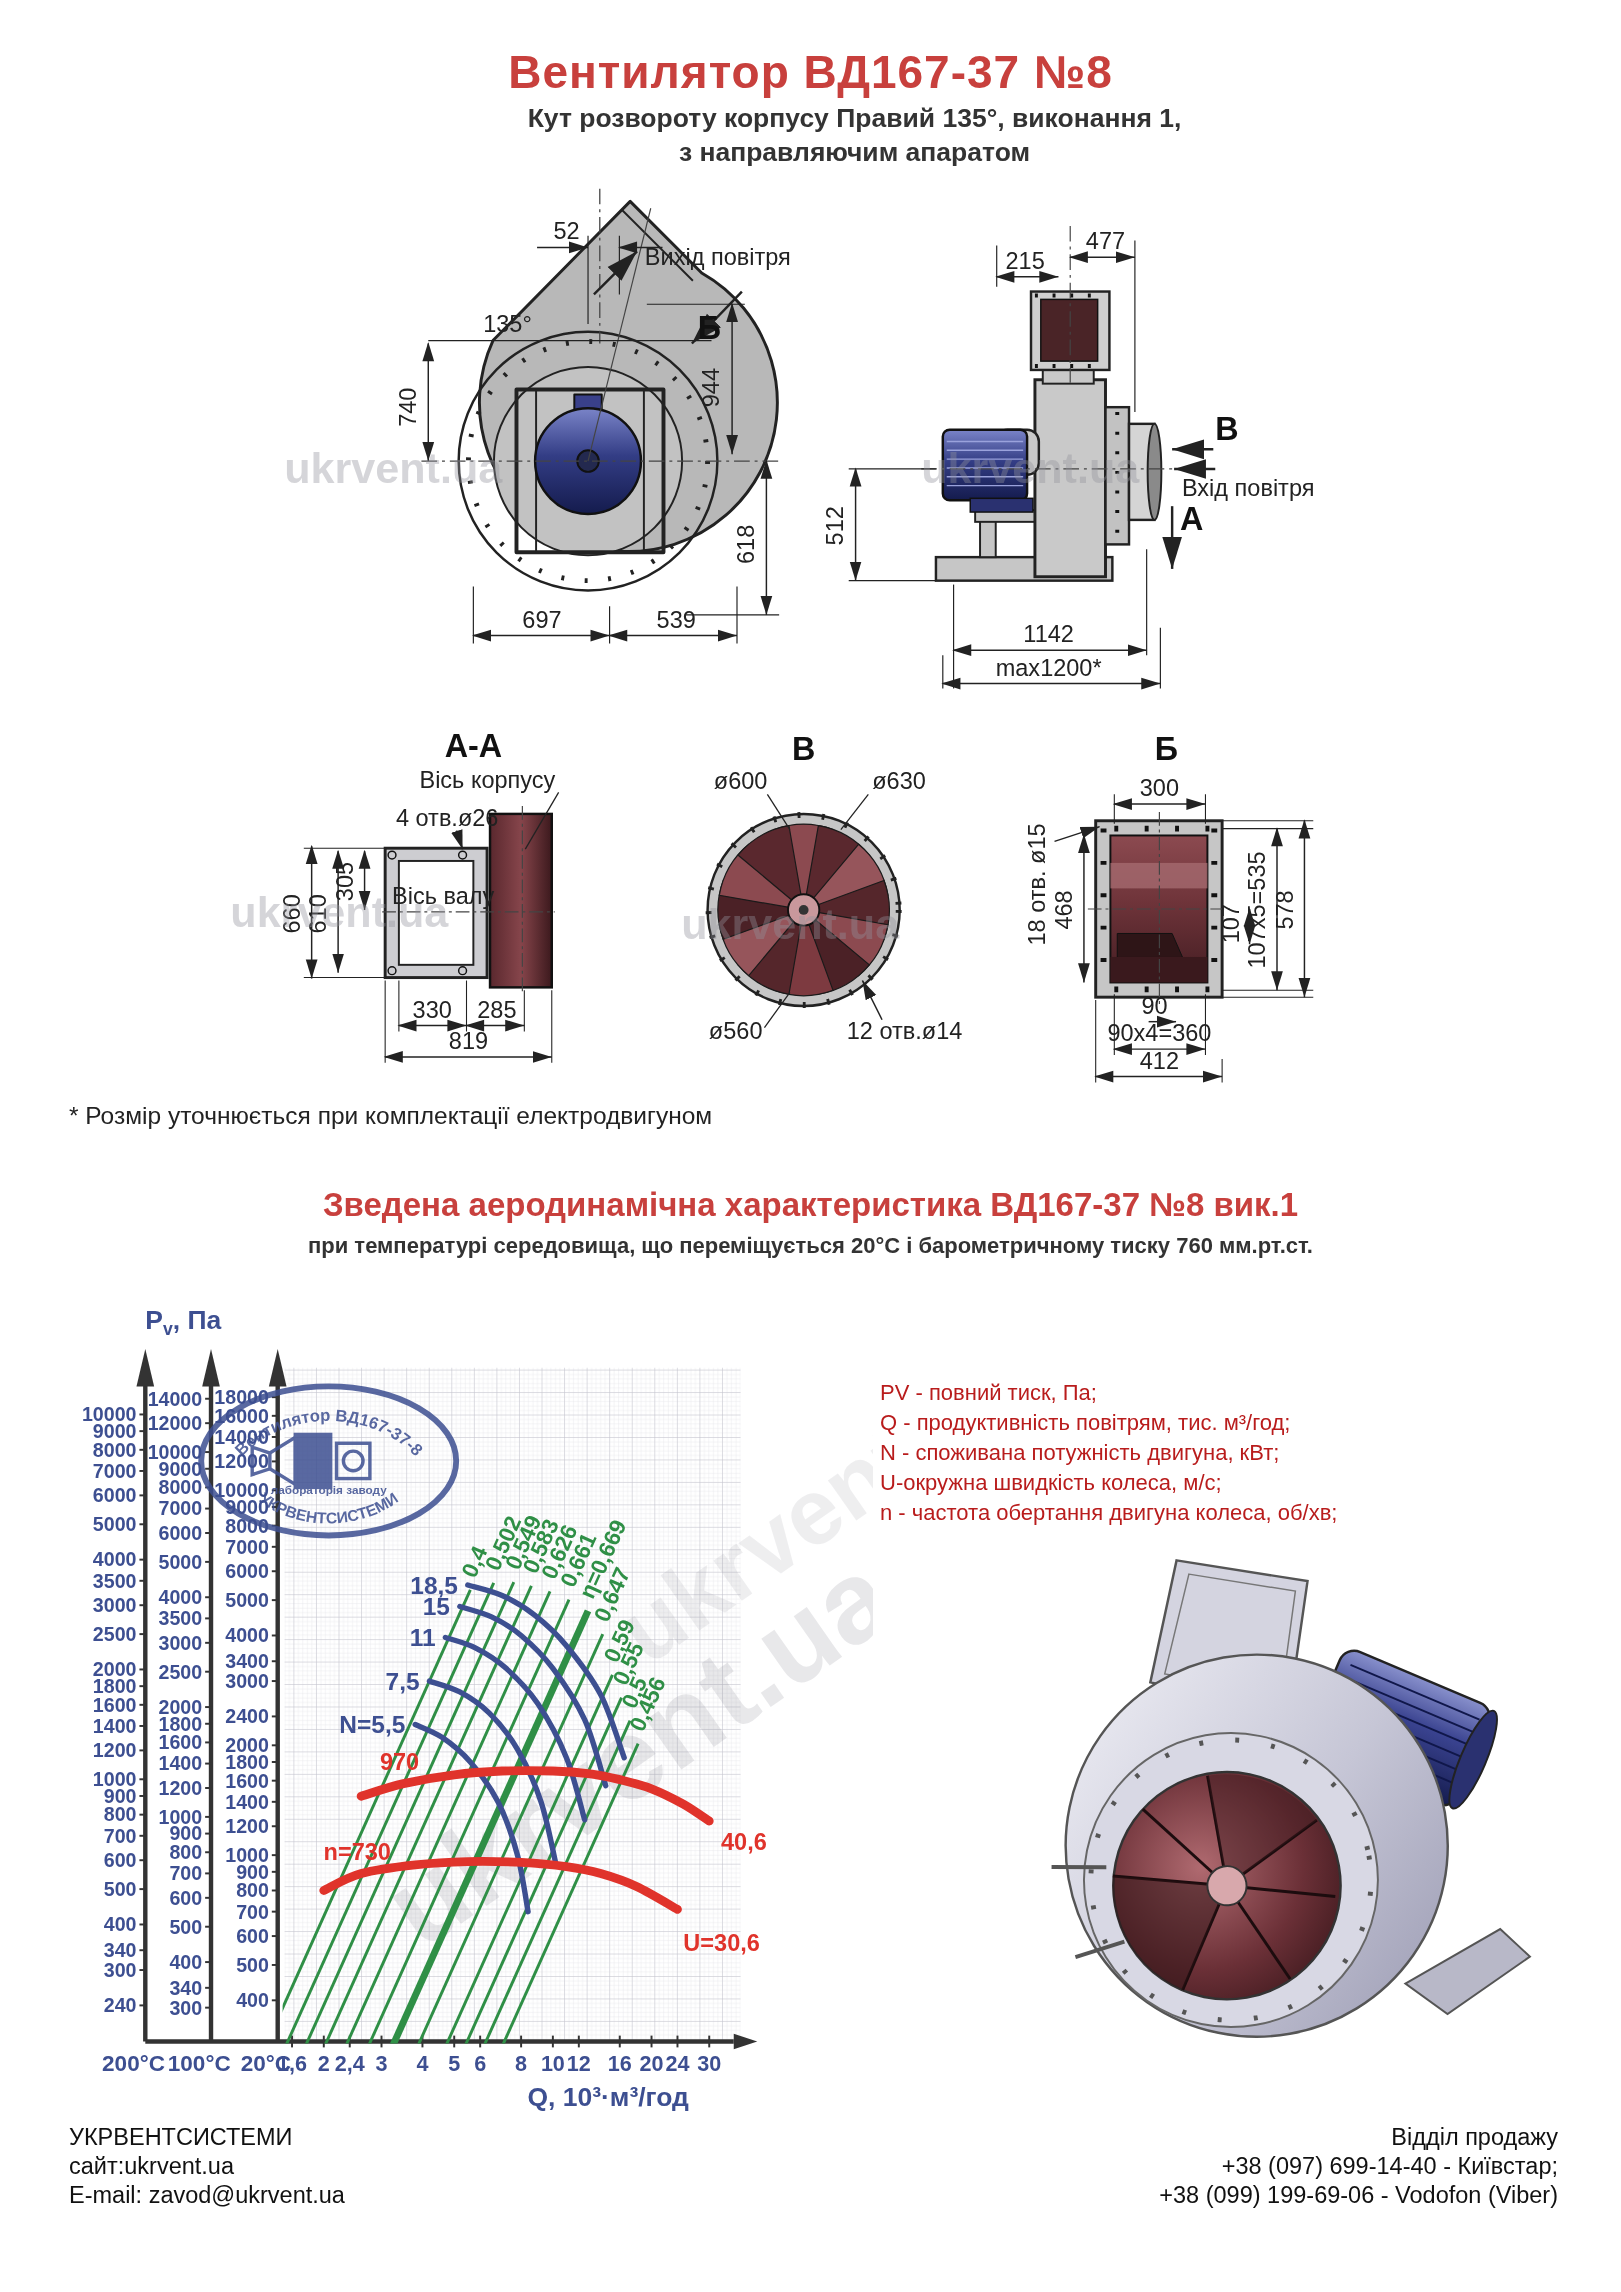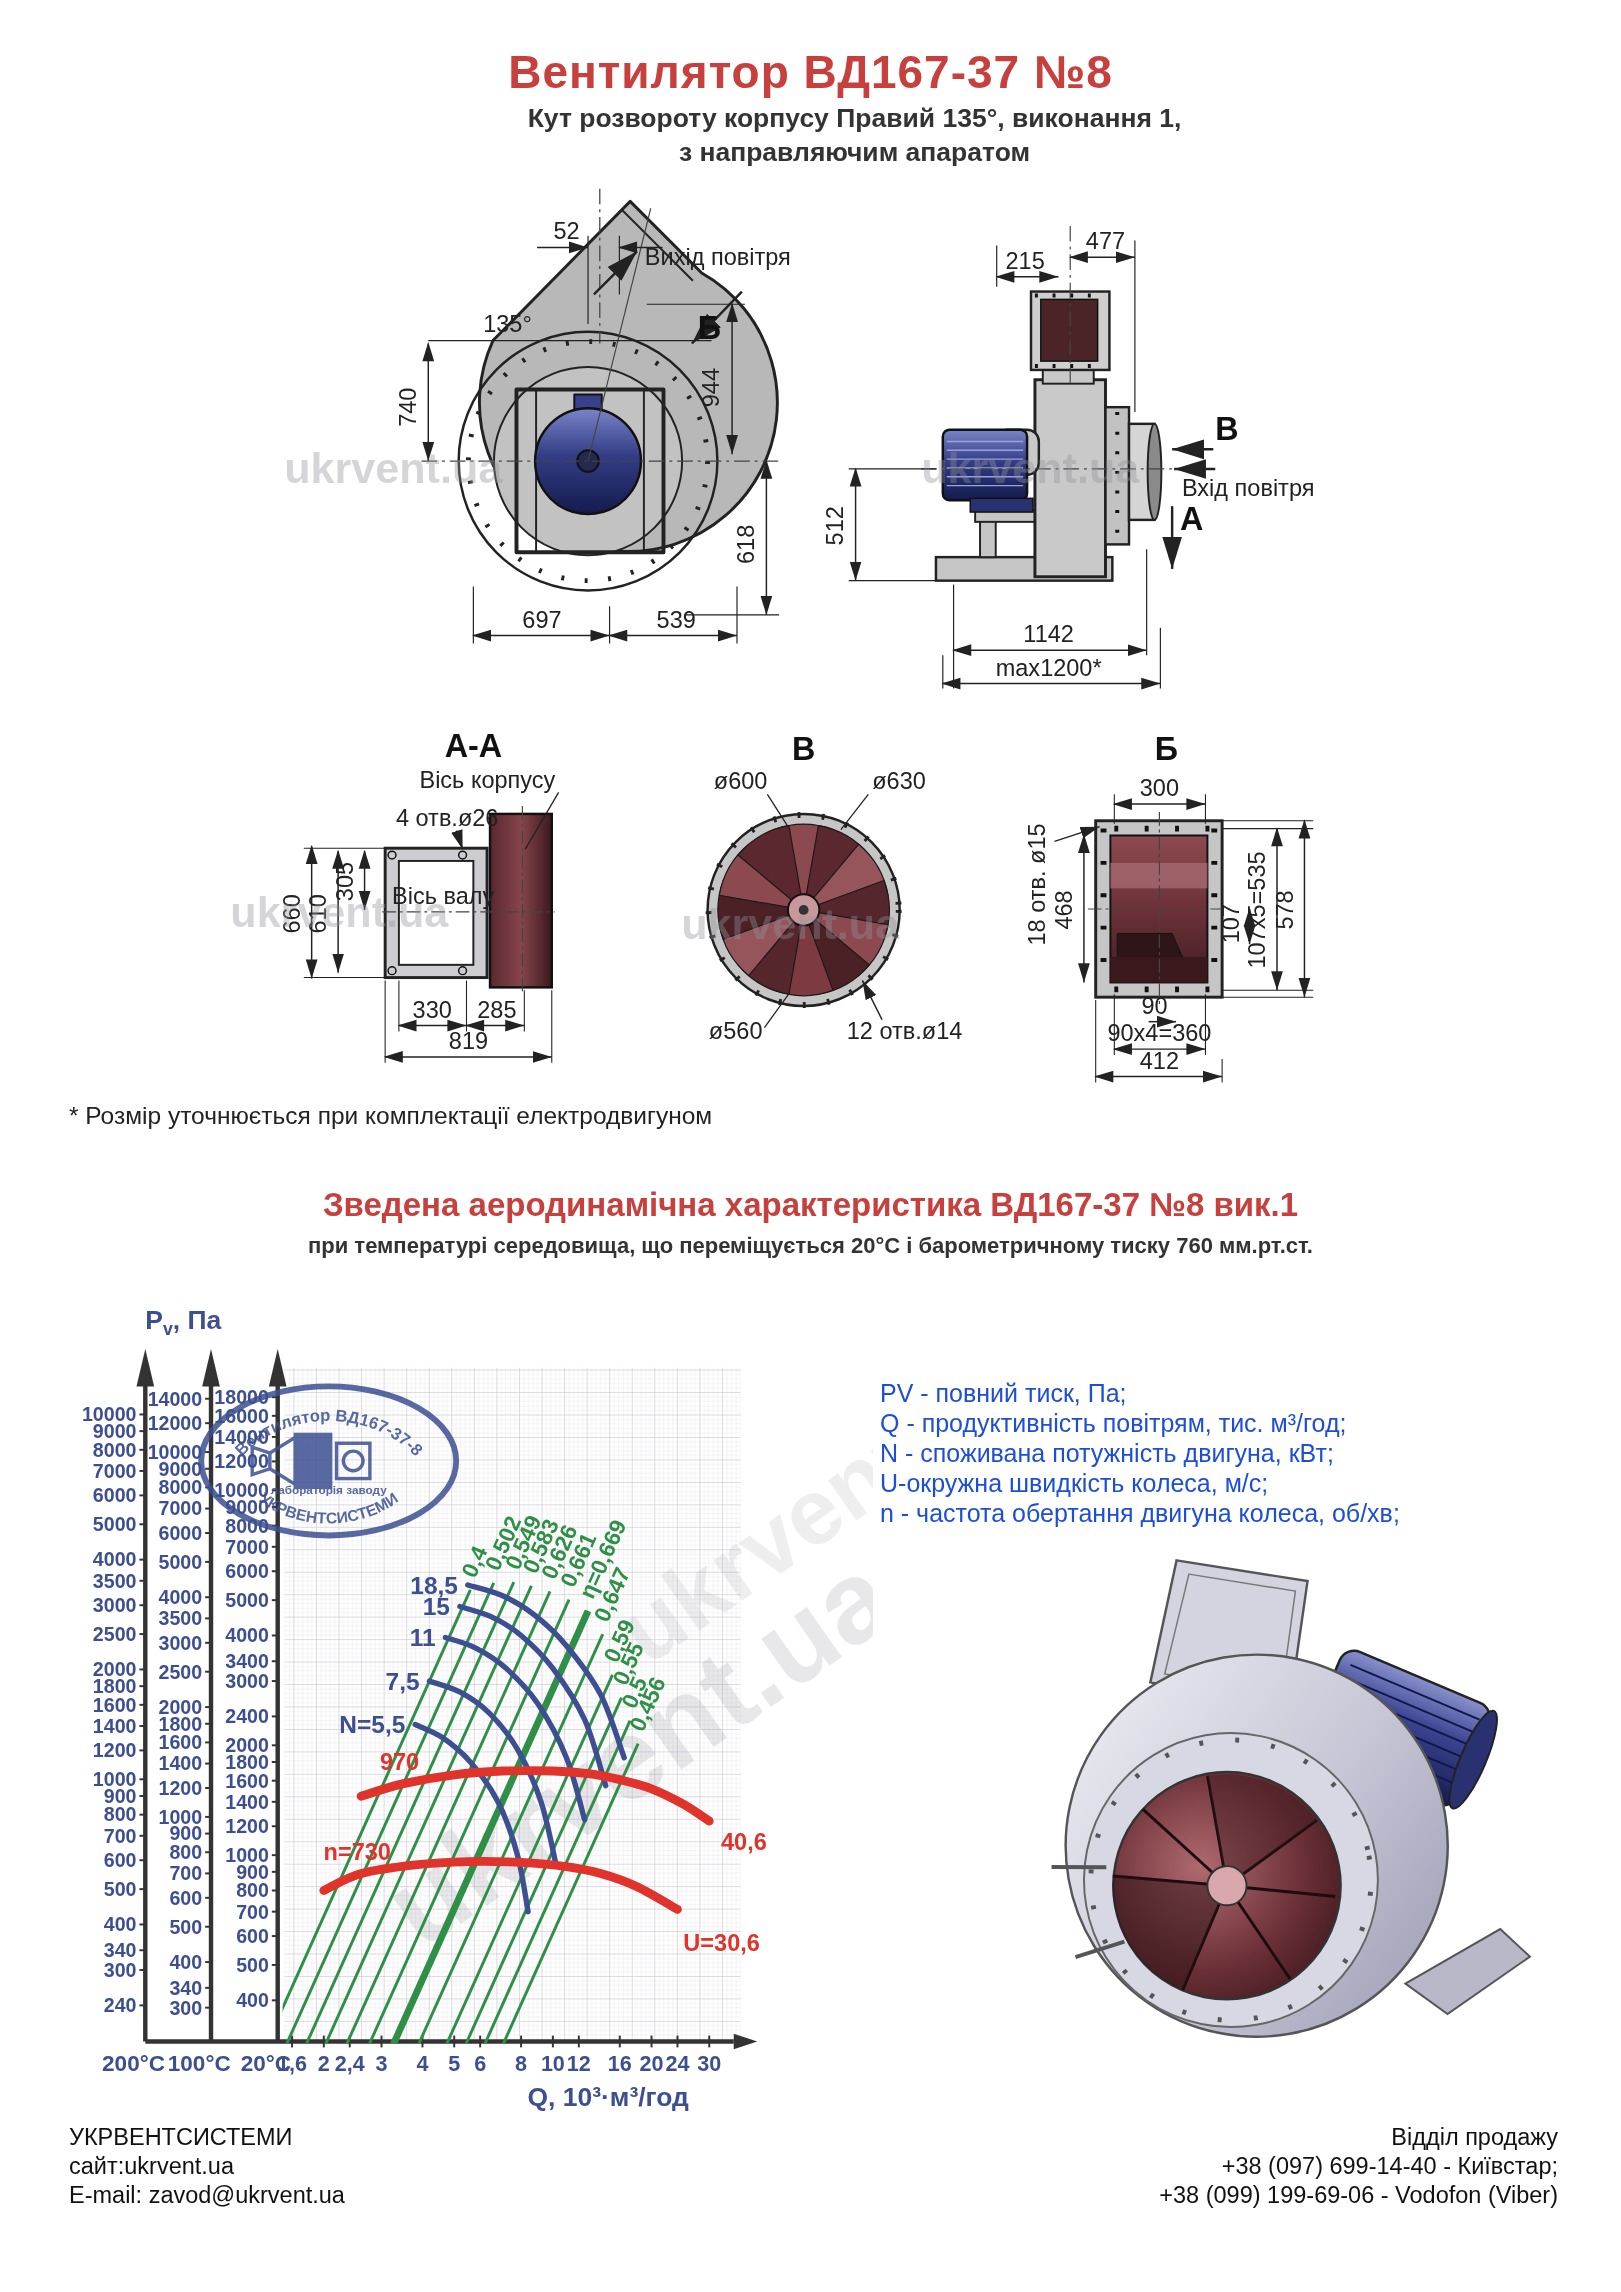--- a/index.html
+++ b/index.html
@@ -6,21 +6,21 @@
   body{width:1621px;height:2293px;position:relative;font-family:"Liberation Sans",sans-serif;color:#1a1a1a;overflow:hidden;}
   .abs{position:absolute;}
   .center{left:0;width:1621px;text-align:center;}
   #page-title{top:45px;font-size:46px;font-weight:bold;color:#c8403d;letter-spacing:1px;}
   .subtitle{font-size:26.5px;font-weight:bold;color:#333;padding-left:44px;}
   #subtitle1{top:103px;}
   #subtitle2{top:137px;}
   #note{top:1102px;left:69px;font-size:24.5px;color:#222;}
   #aero-title{top:1186px;font-size:33px;font-weight:bold;color:#c8403d;}
   #aero-subtitle{top:1233px;font-size:22px;font-weight:bold;color:#333;}
-  #legend{top:1378px;left:880px;width:647px;font-size:25px;color:#1d4ed8;line-height:30px;}
+  #legend{top:1378px;left:880px;width:647px;font-size:22px;color:#b91c1c;line-height:30px;}
   #footer-left{top:2123px;left:69px;font-size:23.5px;line-height:29px;color:#111;}
   #footer-right{top:2123px;right:63px;font-size:23.5px;line-height:29px;color:#111;text-align:right;}
   svg text{font-family:"Liberation Sans",sans-serif;}
   .dimtxt{font-size:24px;fill:#222;}
   .viewlbl{font-size:33px;font-weight:bold;fill:#111;}
   .wm{font-size:44px;font-weight:bold;fill:#93939c;opacity:.38;}
 </style>
 </head>
 <body>
 

